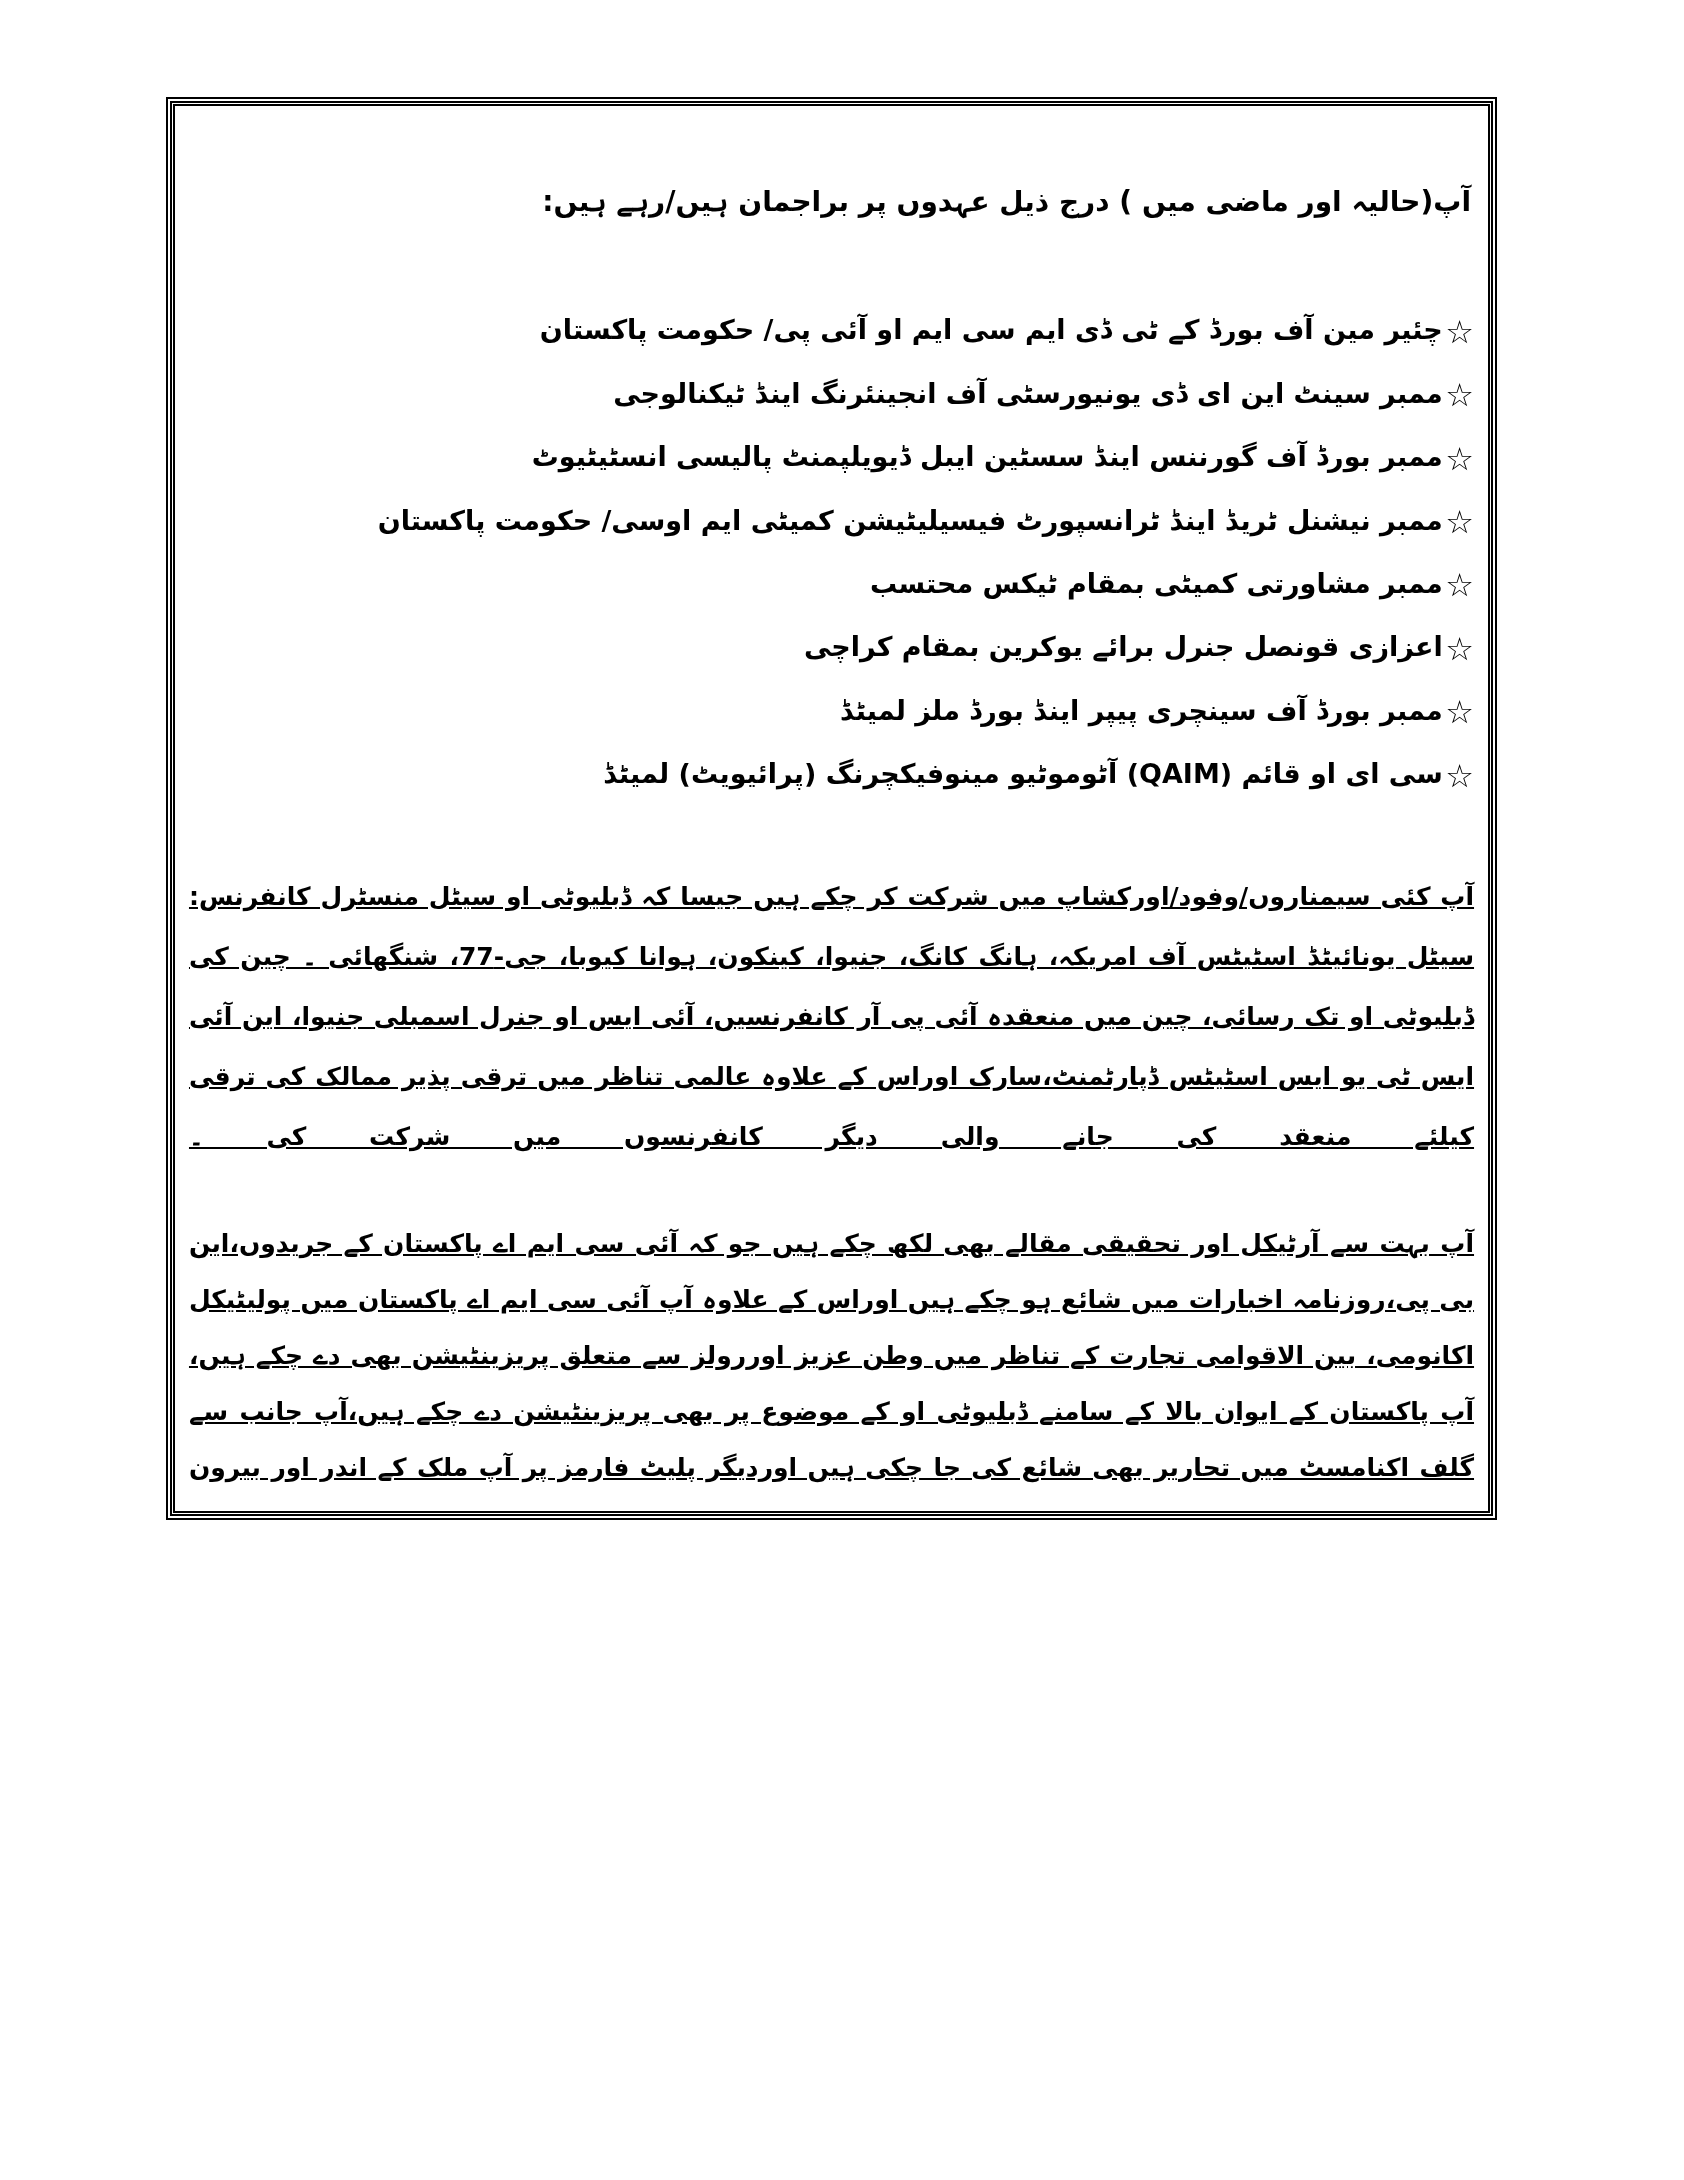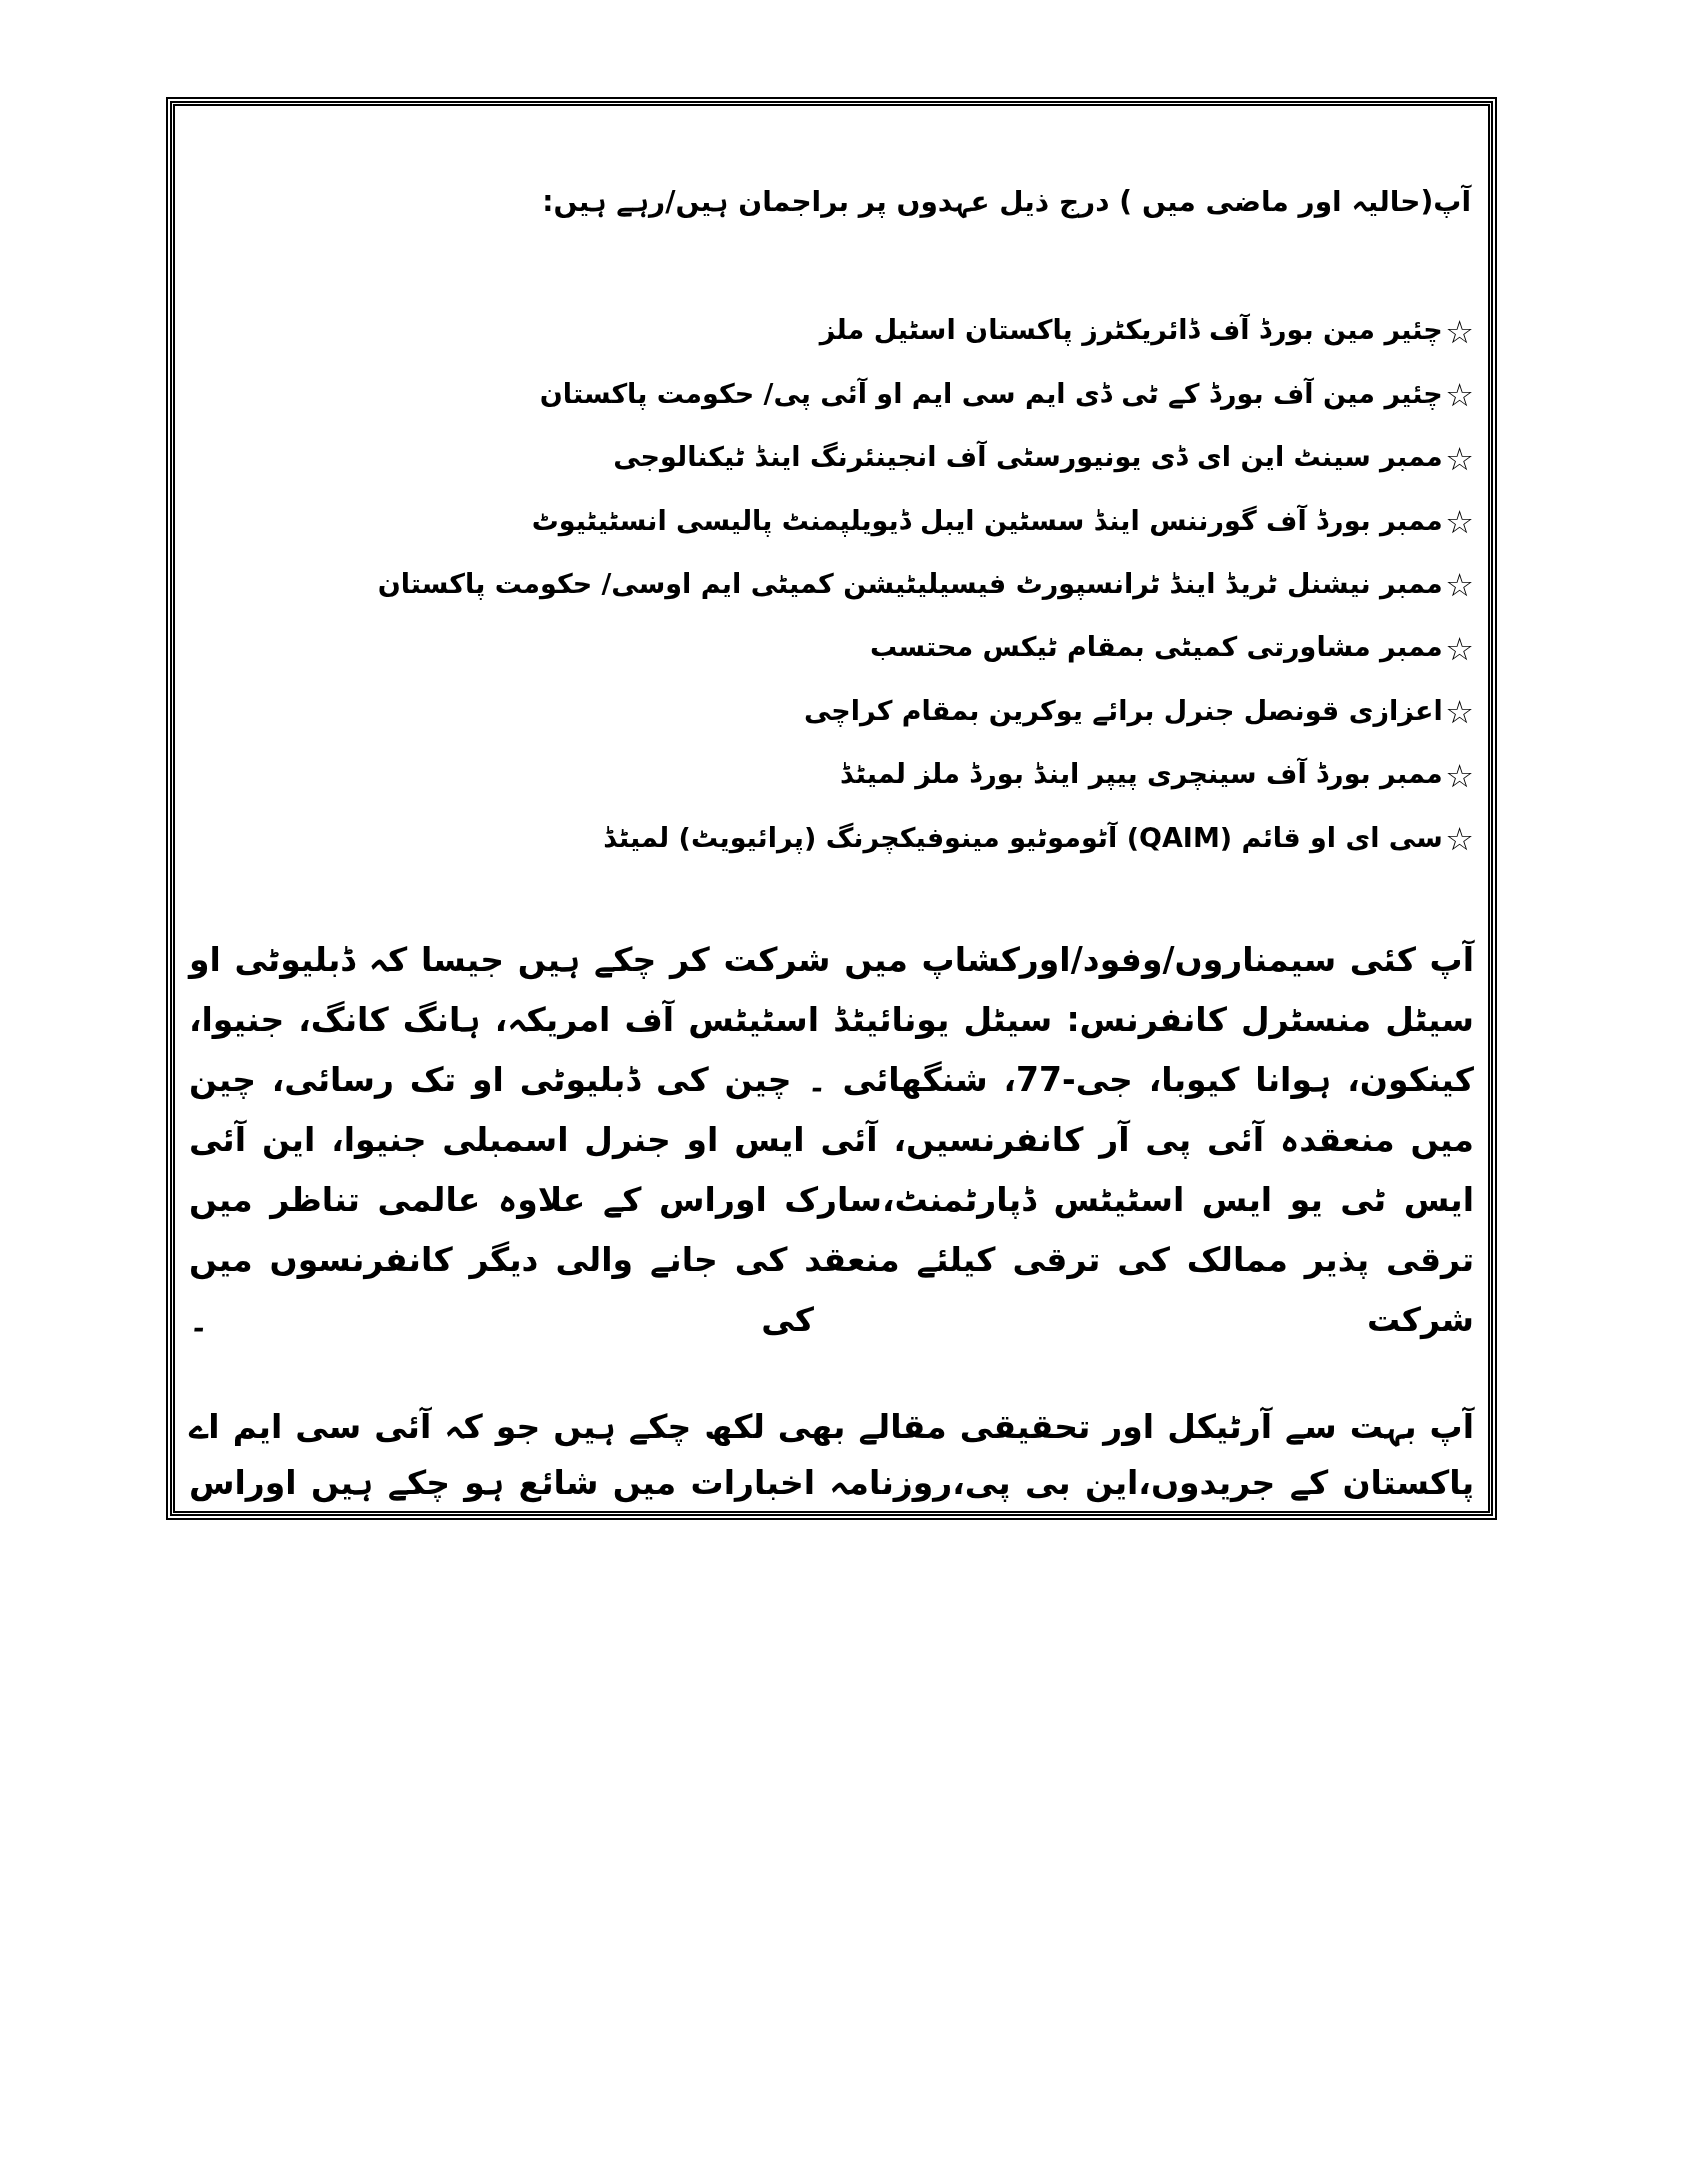--- a/index.html
+++ b/index.html
@@ -59,22 +59,23 @@
     text-align: right;
     white-space: nowrap;
   }
   .star {
     font-size: 32px;
     display: inline-block;
     vertical-align: -3.4px;
     margin-left: 2.6px;
   }
   .para {
-    font-size: 33px;
+    font-size: 25px;
     text-align: justify;
+    text-decoration: underline;
   }
   .para-seminars {
     margin-top: 60px;
     line-height: 60px;
     text-align-last: justify;
   }
   .para-publications {
     margin-top: 49px;
     line-height: 56px;
     text-align-last: left;
@@ -84,21 +85,20 @@
 <body>
 
 <div class="frame-outer">
   <div class="frame-mid">
     <div class="frame-inner">
       <div class="content">
 
         <div class="heading">آپ(حالیہ اور ماضی میں ) درج ذیل عہدوں پر براجمان ہیں/رہے ہیں:</div>
 
         <div class="positions">
-          <div class="position-item"><span class="star">☆</span><span>چئیر مین بورڈ آف ڈائریکٹرز پاکستان اسٹیل ملز</span></div>
           <div class="position-item"><span class="star">☆</span><span>چئیر مین آف بورڈ کے ٹی ڈی ایم سی ایم او آئی پی/ حکومت پاکستان</span></div>
           <div class="position-item"><span class="star">☆</span><span>ممبر سینٹ این ای ڈی یونیورسٹی آف انجینئرنگ اینڈ ٹیکنالوجی</span></div>
           <div class="position-item"><span class="star">☆</span><span>ممبر بورڈ آف گورننس اینڈ سسٹین ایبل ڈیویلپمنٹ پالیسی انسٹیٹیوٹ</span></div>
           <div class="position-item"><span class="star">☆</span><span>ممبر نیشنل ٹریڈ اینڈ ٹرانسپورٹ فیسیلیٹیشن کمیٹی ایم اوسی/ حکومت پاکستان</span></div>
           <div class="position-item"><span class="star">☆</span><span>ممبر مشاورتی کمیٹی بمقام ٹیکس محتسب</span></div>
           <div class="position-item"><span class="star">☆</span><span>اعزازی قونصل جنرل برائے یوکرین بمقام کراچی</span></div>
           <div class="position-item"><span class="star">☆</span><span>ممبر بورڈ آف سینچری پیپر اینڈ بورڈ ملز لمیٹڈ</span></div>
           <div class="position-item"><span class="star">☆</span><span>سی ای او قائم (QAIM) آٹوموٹیو مینوفیکچرنگ (پرائیویٹ) لمیٹڈ</span></div>
         </div>
 

